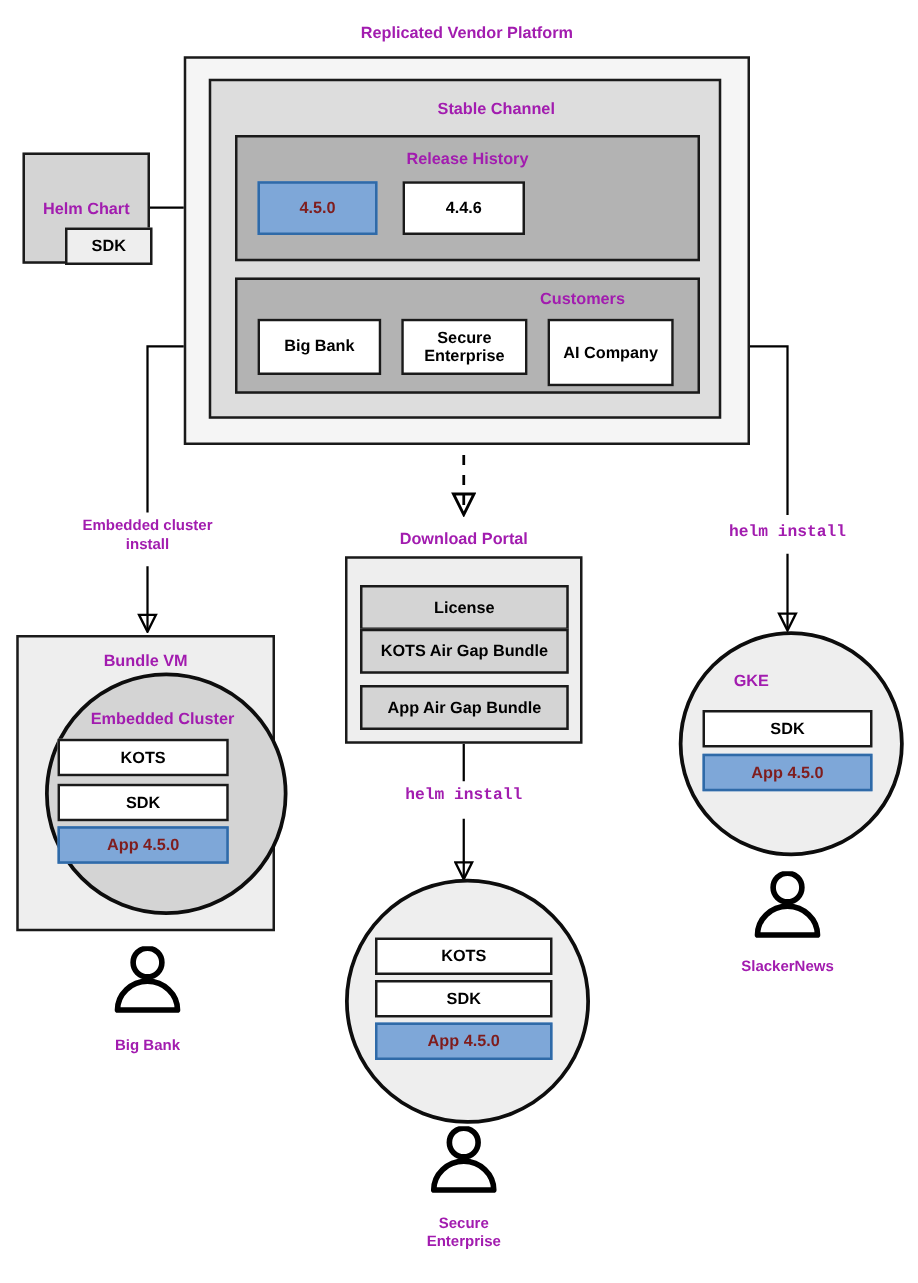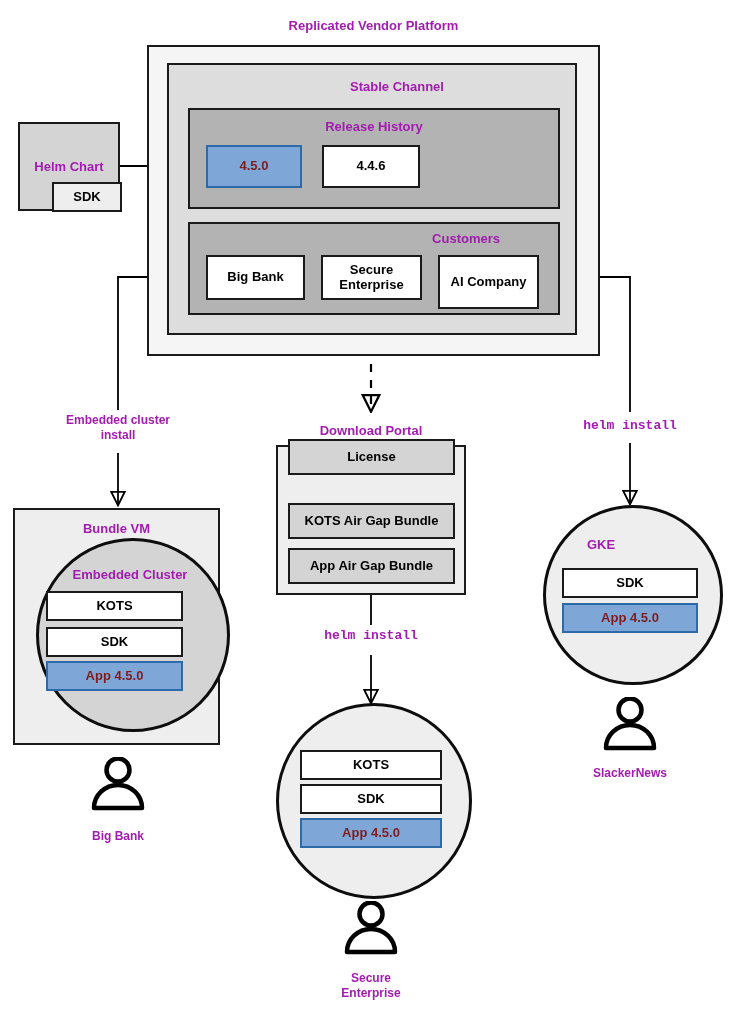--- a/index.html
+++ b/index.html
@@ -160,21 +160,21 @@
 
   <div class="label fs12" style="left:38px; top:413px; width:160px; white-space:pre-line;">Embedded cluster
 install</div>
 
   <div class="label fs13 mono" style="left:291px; top:628px; width:160px;">helm install</div>
 
   <div class="label fs13 mono" style="left:550px; top:418px; width:160px;">helm install</div>
 
   <div class="label fs13" style="left:276px; top:423px; width:190px;">Download Portal</div>
   <div class="node box-lightgrey" style="left:276px; top:445px; width:190px; height:150px;"></div>
-  <div class="node box-grey fs13" style="left:288px; top:439px; width:167px; height:36px;">License</div>
+  <div class="node box-grey fs13" style="left:288px; top:468px; width:167px; height:36px;">License</div>
   <div class="node box-grey fs13" style="left:288px; top:503px; width:167px; height:36px;">KOTS Air Gap Bundle</div>
   <div class="node box-grey fs13" style="left:288px; top:548px; width:167px; height:36px;">App Air Gap Bundle</div>
 
   <div class="node box-lightgrey" style="left:13px; top:508px; width:207px; height:237px;"></div>
   <div class="label fs13" style="left:13px; top:521px; width:207px;">Bundle VM</div>
   <div class="circle-dark" style="position:absolute; left:36px; top:538px; width:188px; height:188px;"></div>
   <div class="label fs13" style="left:36px; top:567px; width:188px;">Embedded Cluster</div>
   <div class="node box-white fs13" style="left:46px; top:591px; width:137px; height:30px;">KOTS</div>
   <div class="node box-white fs13" style="left:46px; top:627px; width:137px; height:30px;">SDK</div>
   <div class="node box-blue fs13" style="left:46px; top:661px; width:137px; height:30px;">App 4.5.0</div>

